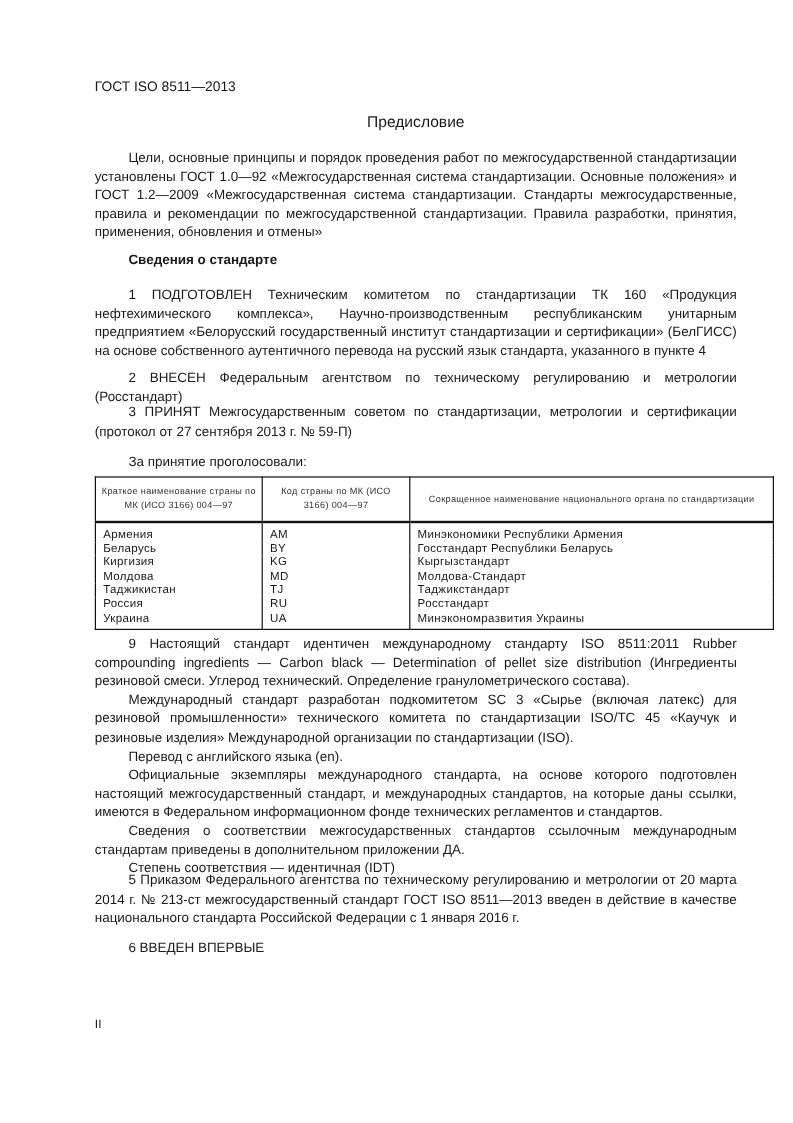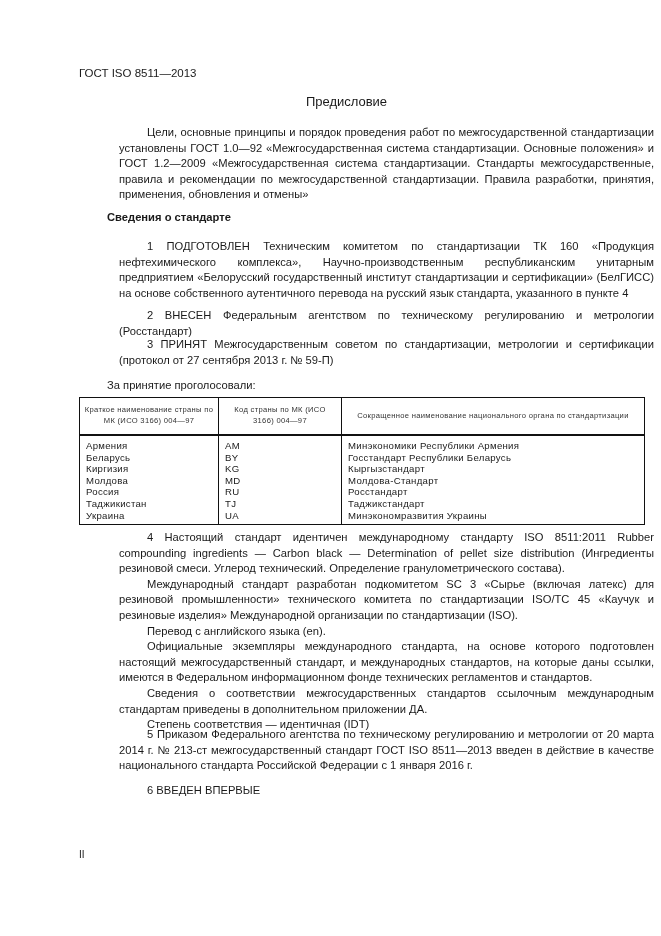--- a/index.html
+++ b/index.html
@@ -38,21 +38,20 @@
       top: 94px;
       text-align: center;
       font-weight: normal;
       font-size: 13px;
     }
     .block {
       position: absolute;
       left: 0;
       width: 535px;
       text-align: justify;
-      margin-left: 40px;
     }
     .block p {
       margin: 0;
       text-indent: 28px;
     }
     .subhead {
       position: absolute;
       left: 28px;
       font-weight: bold;
     }
@@ -153,39 +152,39 @@
         <td>Киргизия</td>
         <td class="code">KG</td>
         <td>Кыргызстандарт</td>
       </tr>
       <tr>
         <td>Молдова</td>
         <td class="code">MD</td>
         <td>Молдова-Стандарт</td>
       </tr>
       <tr>
+        <td>Таджикистан</td>
+        <td class="code">TJ</td>
+        <td>Таджикстандарт</td>
+      </tr>
+      <tr>
         <td>Россия</td>
         <td class="code">RU</td>
         <td>Росстандарт</td>
-      </tr>
-      <tr>
-        <td>Таджикистан</td>
-        <td class="code">TJ</td>
-        <td>Таджикстандарт</td>
       </tr>
       <tr class="last">
         <td>Украина</td>
         <td class="code">UA</td>
         <td>Минэкономразвития Украины</td>
       </tr>
     </tbody>
   </table>
 
   <div class="block" style="top:530px;">
-    <p>4 Настоящий стандарт идентичен международному стандарту ISO 8511:2011 Rubber compounding ingredients — Carbon black — Determination of pellet size distribution (Ингредиенты резиновой смеси. Углерод технический. Определение гранулометрического состава).</p>
+    <p>9 Настоящий стандарт идентичен международному стандарту ISO 8511:2011 Rubber compounding ingredients — Carbon black — Determination of pellet size distribution (Ингредиенты резиновой смеси. Углерод технический. Определение гранулометрического состава).</p>
     <p>Международный стандарт разработан подкомитетом SC 3 «Сырье (включая латекс) для резиновой промышленности» технического комитета по стандартизации ISO/TC 45 «Каучук и резиновые изделия» Международной организации по стандартизации (ISO).</p>
     <p>Перевод с английского языка (en).</p>
     <p>Официальные экземпляры международного стандарта, на основе которого подготовлен настоящий межгосударственный стандарт, и международных стандартов, на которые даны ссылки, имеются в Федеральном информационном фонде технических регламентов и стандартов.</p>
     <p>Сведения о соответствии межгосударственных стандартов ссылочным международным стандартам приведены в дополнительном приложении ДА.</p>
     <p>Степень соответствия — идентичная (IDT)</p>
   </div>
 
   <div class="block" style="top:727px;">
     <p>5 Приказом Федерального агентства по техническому регулированию и метрологии от 20 марта 2014 г. № 213-ст межгосударственный стандарт ГОСТ ISO 8511—2013 введен в действие в качестве национального стандарта Российской Федерации с 1 января 2016 г.</p>
   </div>

